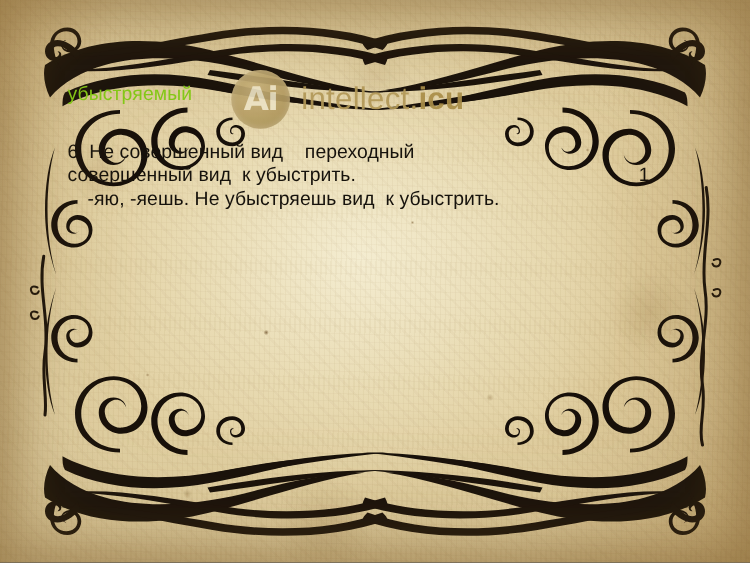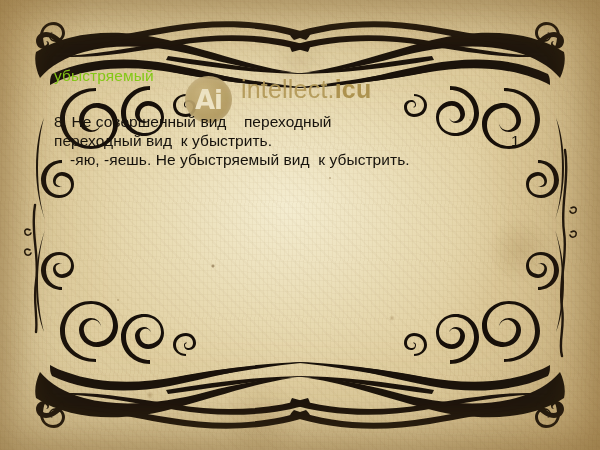--- a/index.html
+++ b/index.html
@@ -135,21 +135,20 @@
   }
   .wm-badge {
     width: 47px;
     height: 47px;
     border-radius: 50%;
     background: radial-gradient(circle at 38% 32%, #c8b27c 0%, #b49c62 58%, #a68d54 100%);
     display: flex;
     align-items: center;
     justify-content: center;
     box-shadow: inset 0 0 6px rgba(255,255,255,0.25);
-    margin-top: 20px;
   }
   .wm-badge span {
     font-size: 26px;
     font-weight: 700;
     color: #efe6c8;
     letter-spacing: -1px;
     line-height: 1;
     font-family: "DejaVu Sans", sans-serif;
   }
   .wm-words { display: flex; flex-direction: column; line-height: 1; }
@@ -279,21 +278,21 @@
       <span>Ai</span>
     </div>
     <div class="wm-words">
       <div class="wm-title"><span>intellect.</span><b>icu</b></div>
     </div>
   </div>
 
   <div class="content">
     <div class="headword">убыстряемый</div>
     <div class="body-text" id="entry-lines">
-        <div class="ln"><span>8. Не совершенный вид    переходный</span></div>
+        <div class="ln"><span>6. Не совершенный вид    переходный</span></div>
         <div class="ln"><span class="trailing-num">1.</span></div>
-        <div class="ln"><span>переходный вид  к убыстрить.</span></div>
-        <div class="ln indent"><span>-яю, -яешь. Не убыстряемый вид  к убыстрить.</span></div>
+        <div class="ln"><span>совершенный вид  к убыстрить.</span></div>
+        <div class="ln indent"><span>-яю, -яешь. Не убыстряешь вид  к убыстрить.</span></div>
       </div>
   </div>
 
   <div class="vignette"></div>
 </div>
 
 </body></html>

